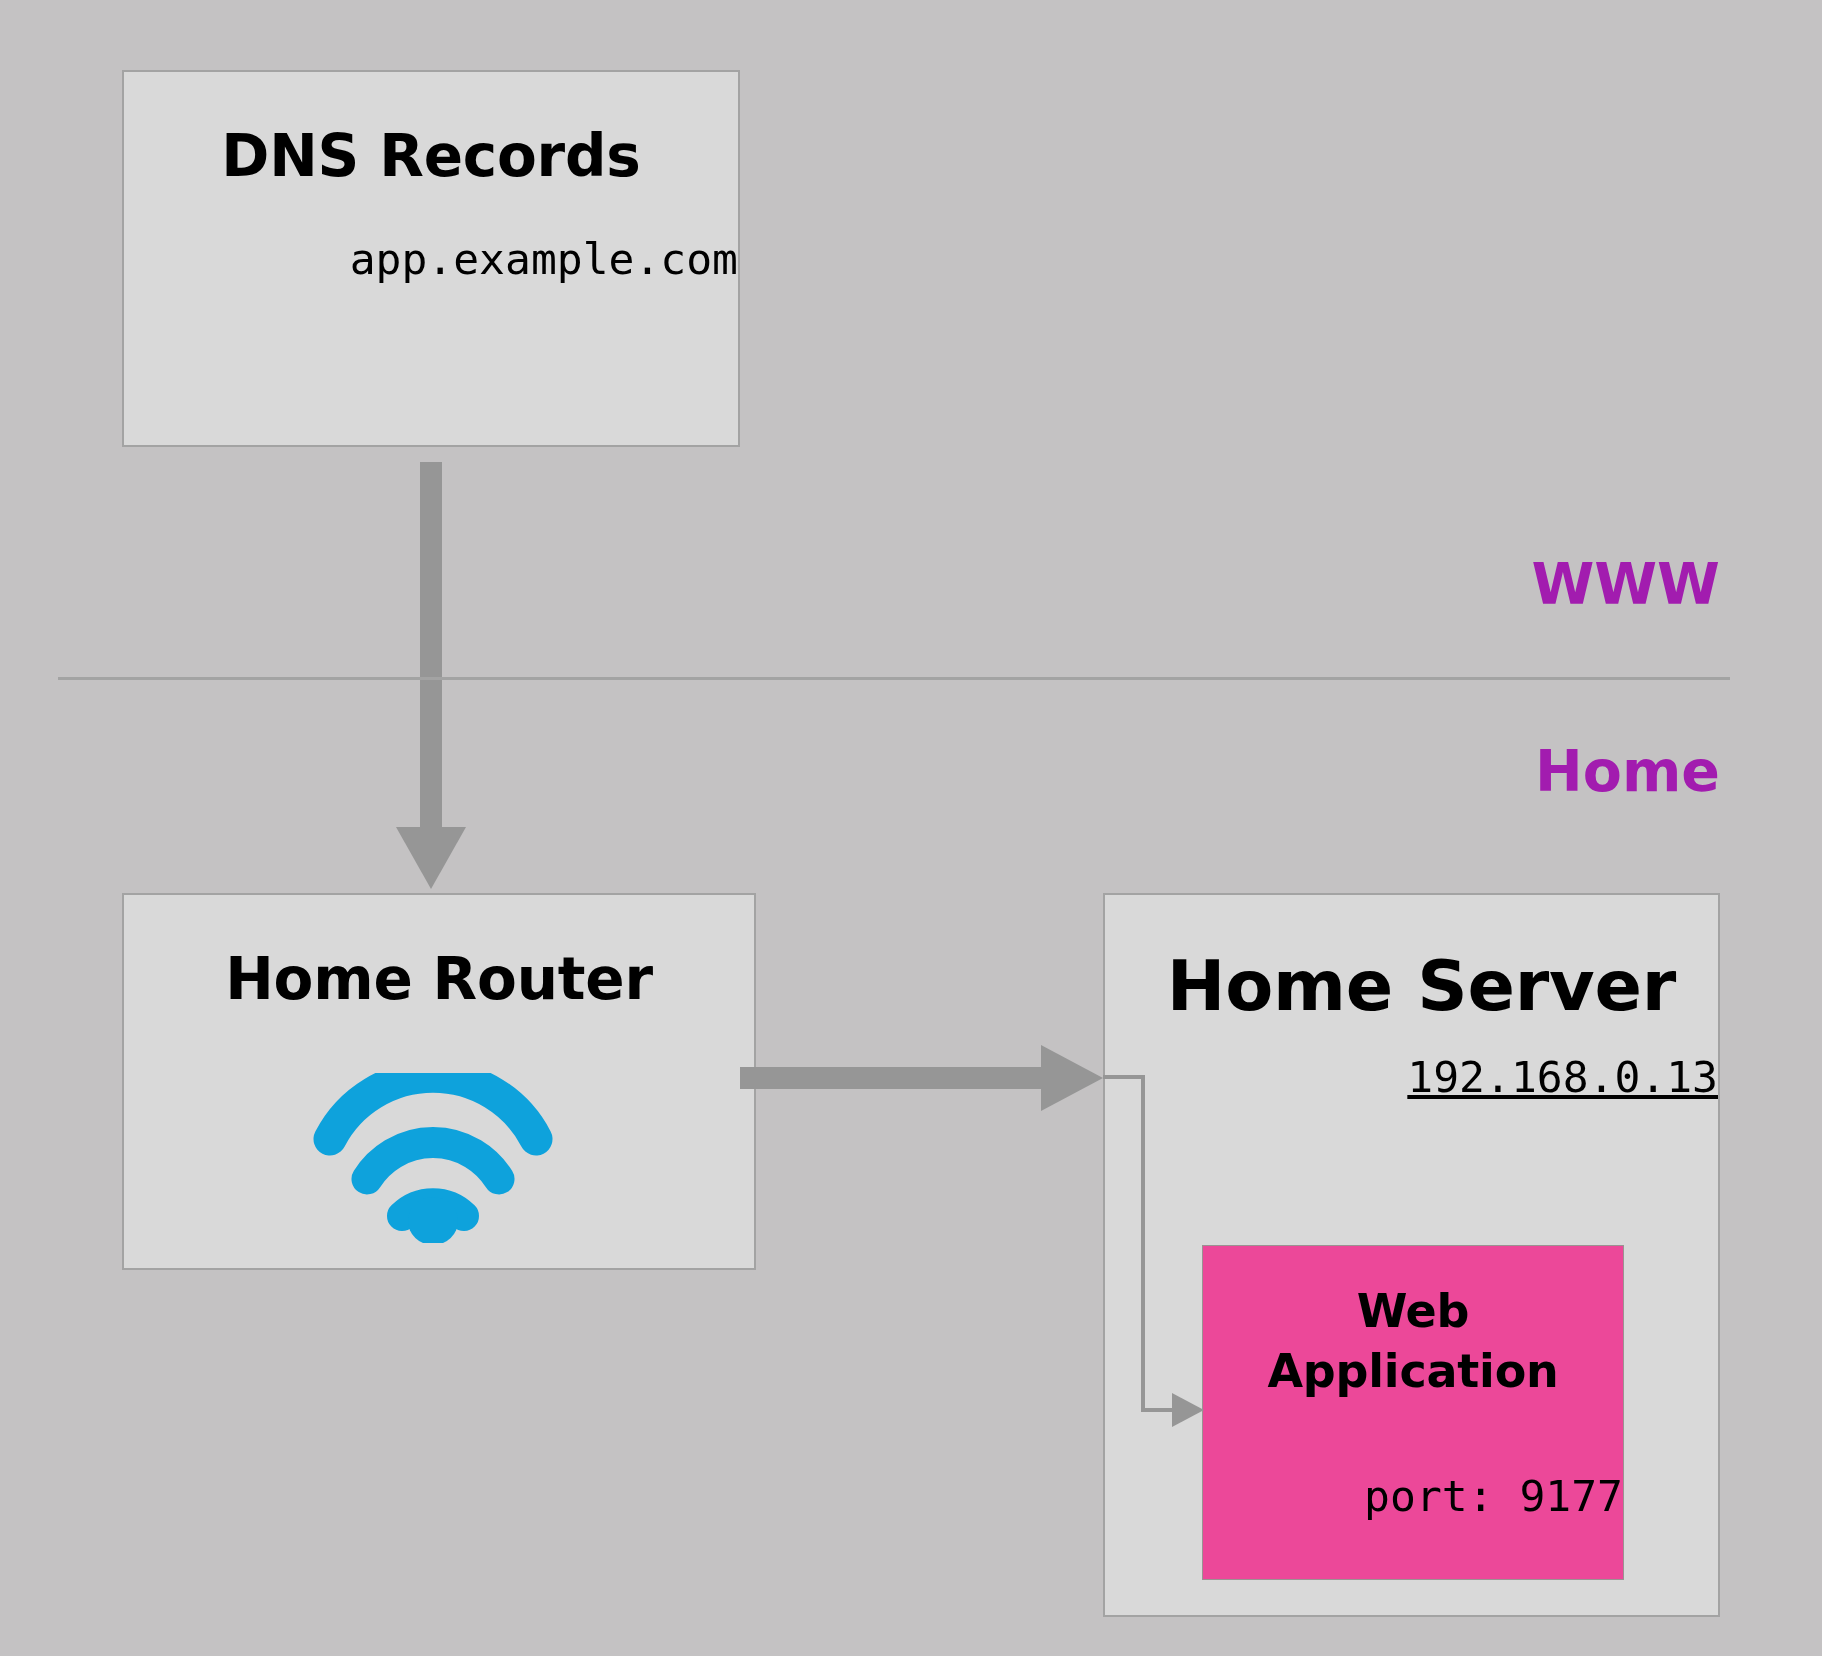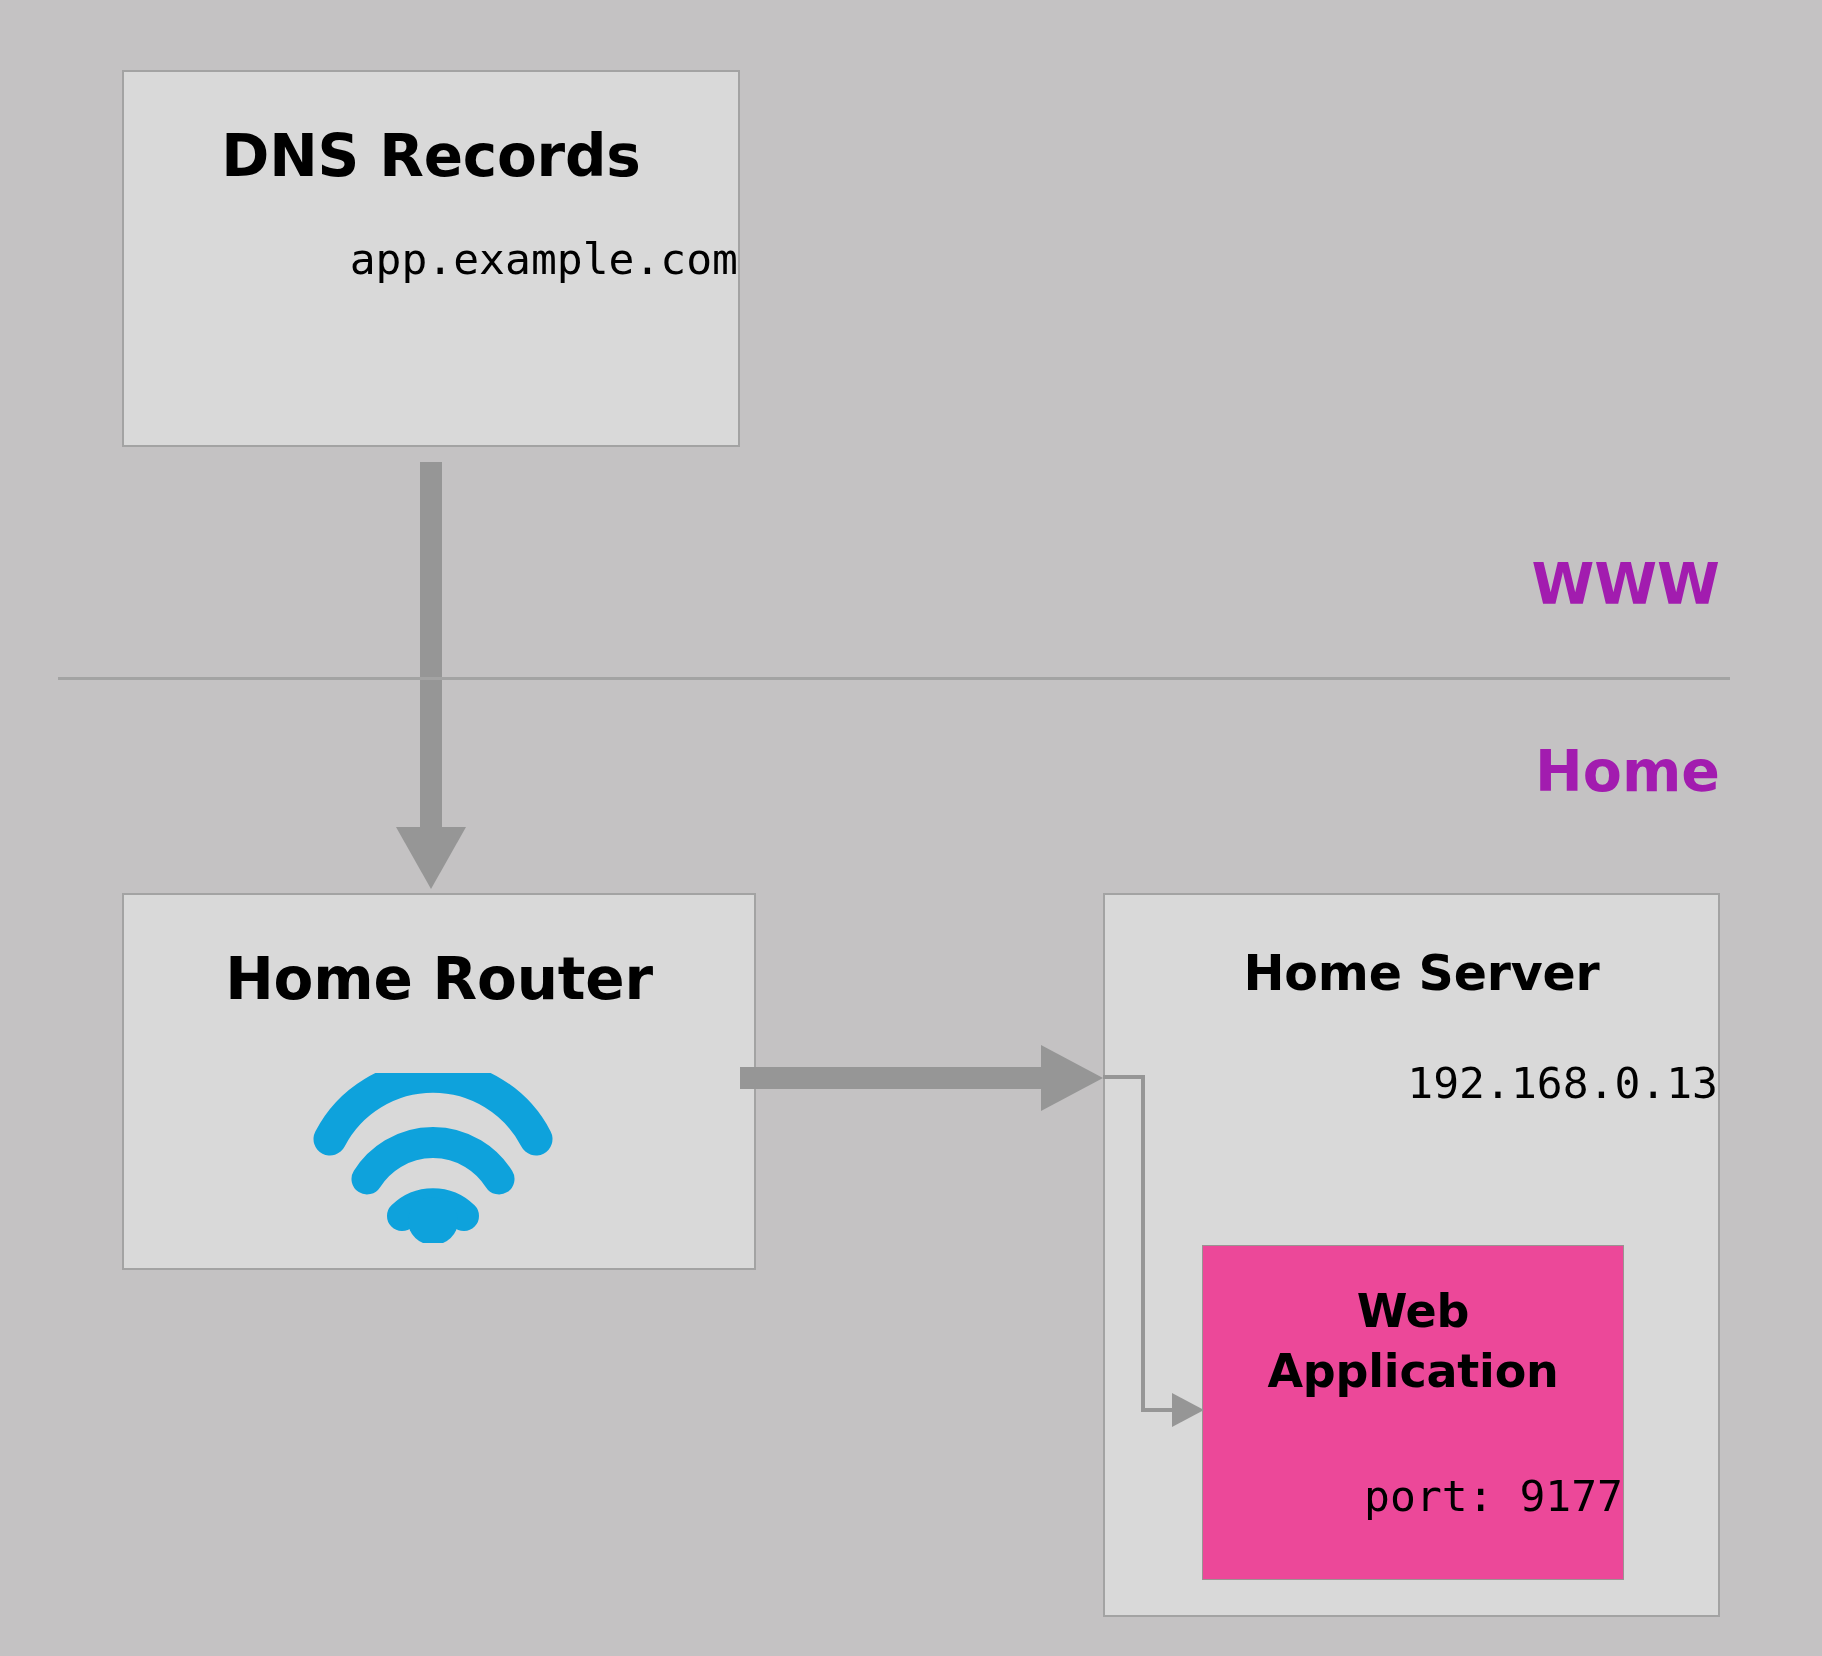--- a/index.html
+++ b/index.html
@@ -128,22 +128,22 @@
         </g>
         <ellipse cx="121" cy="148" rx="25" ry="24" fill="#0ea2dc"></ellipse>
       </svg>
     </div>
   </div>
 
   <div class="edge-line" style="left:740px; top:1067px; width:303px; height:22px;"></div>
   <div class="arrow-right" style="left:1041px; top:1045px;"></div>
 
   <div class="node" style="left:1103px; top:893px; width:617px; height:724px;">
-    <div class="title" style="top:52px; font-size:49px;padding-left:20px;">Home Server</div>
-    <div class="mono" style="top:163px; font-size:43px;">192.168.0.13</div>
+    <div class="title" style="top:52px; font-size:70px;padding-left:20px;">Home Server</div>
+    <div class="mono" style="top:157px; font-size:43px;text-decoration:underline;">192.168.0.13</div>
 
     <div class="node-inner" style="left:97px; top:350px; width:422px; height:335px;">
       <div class="title" style="top:40px; font-size:46px;">Web</div>
       <div class="title" style="top:100px; font-size:46px;">Application</div>
       <div class="mono" style="top:225px; font-size:43px;">port: 9177</div>
     </div>
   </div>
 
   <div class="edge-line-thin" style="left:1103px; top:1075px; width:42px; height:4px;"></div>
   <div class="edge-line-thin" style="left:1141px; top:1075px; width:4px; height:337px;"></div>

